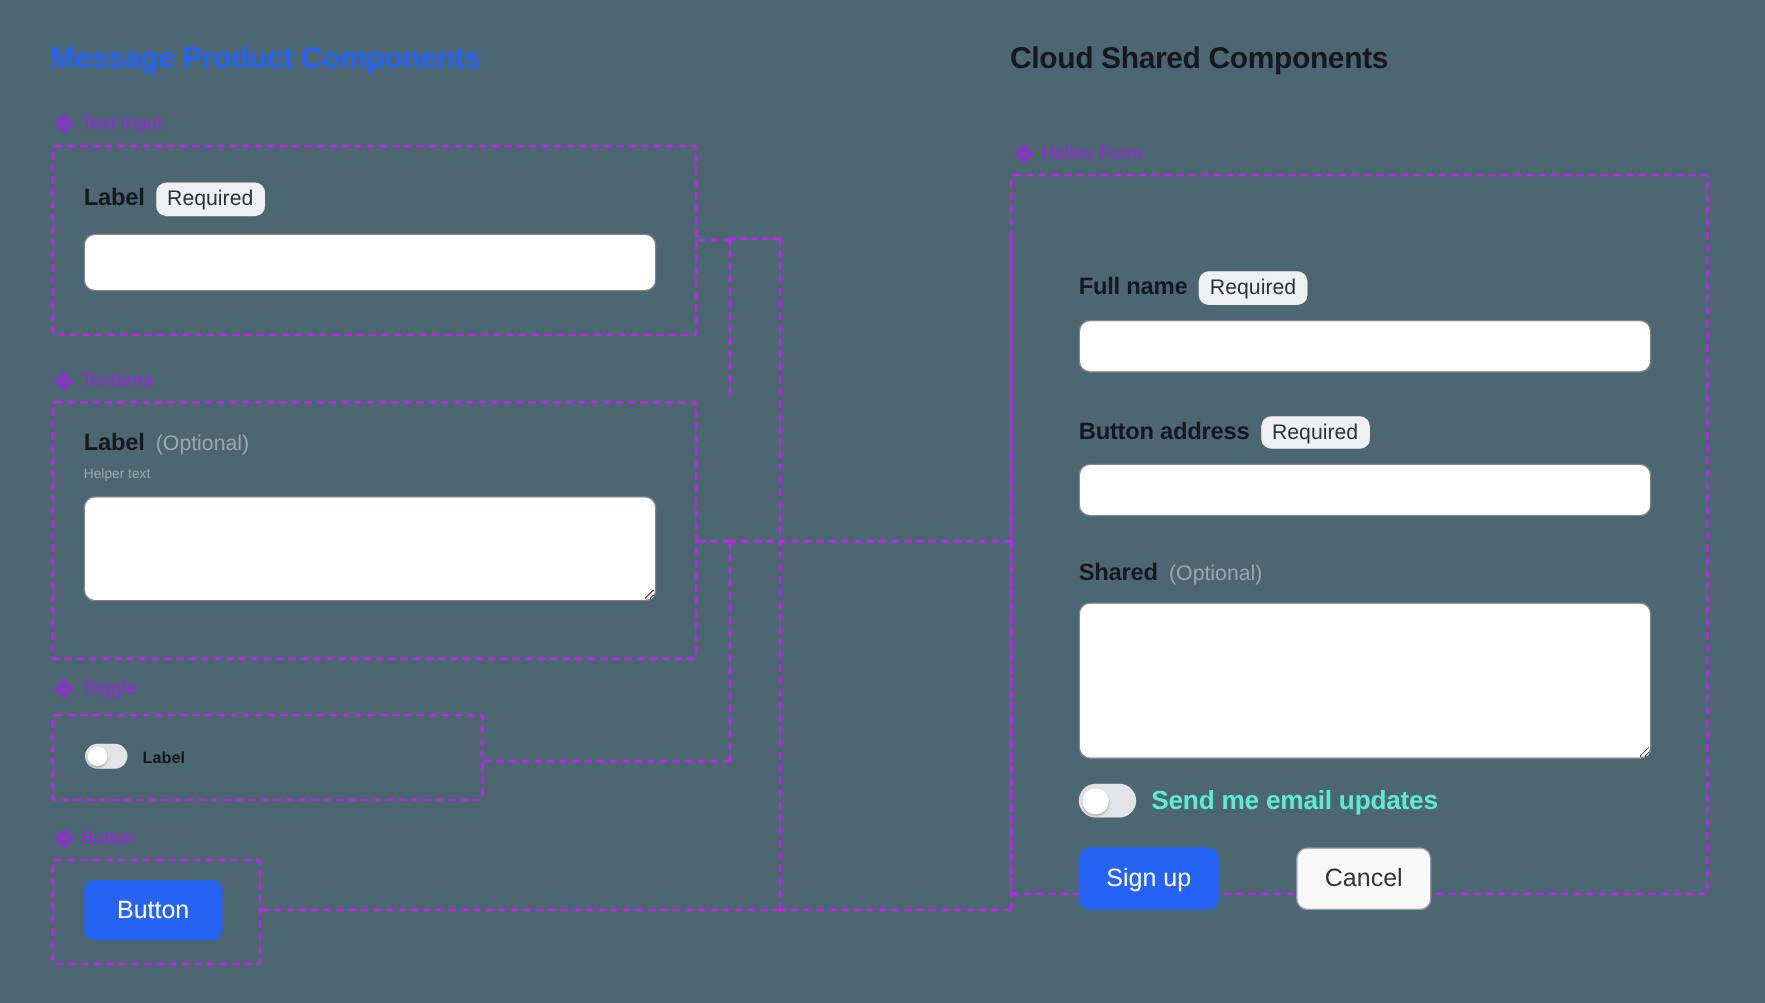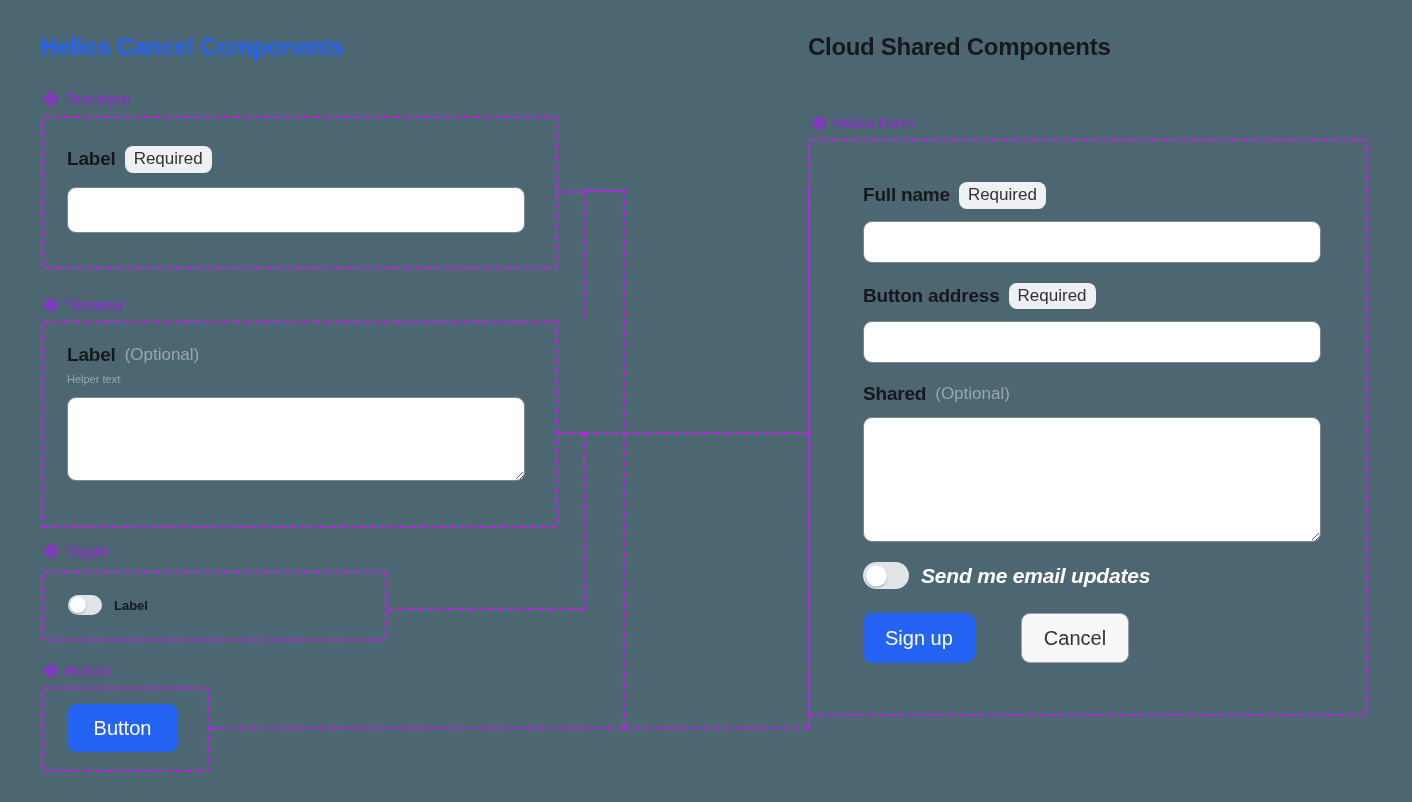--- a/index.html
+++ b/index.html
@@ -124,21 +124,21 @@
   }
   .toggle .knob {
     position: absolute;
     background: #ffffff;
     border-radius: 50%;
     top: 50%;
     transform: translateY(-50%);
     box-shadow: 0 1px 2px rgba(0,0,0,.3);
   }
   .toggle-label-sm { font-size: 13px; font-weight: bold; color: #16181d; }
-  .toggle-label-lg { font-size: 21px; font-weight: bold; color: #ffffff; letter-spacing: -0.2px; font-style: italic; }
+  .toggle-label-lg { font-size: 21px; font-weight: bold; color: #5eead4; letter-spacing: -0.2px; }
 
   
   .btn {
     font-family: inherit;
     border-radius: 9px;
     cursor: pointer;
     white-space: nowrap;
     line-height: 1;
   }
   .btn-primary {
@@ -175,26 +175,26 @@
   #head-button { left: 44px;  top: 662px; }
   #box-button  { left: 41px;  top: 687px; width: 168px; height: 85px; }
   #btn-left    { position: absolute; left: 67px; top: 704px; width: 111px; height: 48px; }
 
   
   #head-signup { left: 812px; top: 114px; }
   #box-signup  { left: 808px; top: 139px; width: 559px; height: 577px; }
 
   #signup-body { position: absolute; left: 863px; top: 182px; width: 458px; }
   #signup-body .text-input { height: 42px; margin-top: 12px; }
-  #signup-body .group { margin-bottom: 20px; }
+  #signup-body .group { margin-bottom: 20px; margin-top: 35px; }
   #signup-body .text-area { height: 125px; margin-top: 12px; }
   #signup-toggle-row { margin-top: 6px; margin-bottom: 24px; }
   #signup-toggle-row .toggle { width: 46px; height: 27px; }
   #signup-toggle-row .knob   { width: 21px; height: 21px; left: 3px; }
-  #signup-actions { display: flex; align-items: center; gap: 14px; }
+  #signup-actions { display: flex; align-items: center; gap: 30px; }
   #signup-actions .btn { height: 50px; padding: 0 22px; }
 </style>
 </head>
 <body>
 
 <div class="stage">
 
   <div class="conn-h" style="left:558px; top:191px; width:26px;"></div>
   <div class="conn-v" style="left:583px; top:190px; height:126px;"></div>
   <div class="conn-h" style="left:583px; top:190px; width:41px;"></div>
@@ -204,21 +204,21 @@
 
   <div class="conn-h" style="left:387px; top:608px; width:197px;"></div>
 
   <div class="conn-h" style="left:583px; top:432px; width:226px;"></div>
   <div class="conn-v" style="left:623px; top:190px; height:538px;"></div>
   <div class="conn-v" style="left:808px; top:190px; height:538px;"></div>
 
   <div class="conn-h" style="left:209px; top:727px; width:415px;"></div>
   <div class="conn-h" style="left:623px; top:727px; width:186px;"></div>
 
-  <div class="panel-title" id="title-left">Helios Cancel Components</div>
+  <div class="panel-title" id="title-left">Message Product Components</div>
 
   <div class="section-head" id="head-text-input">
     <svg class="diamond-icon" viewBox="0 0 14 14">
       <g fill="#9b26e0">
         <rect x="4.6" y="0.3" width="4.8" height="4.8" transform="rotate(45 7 2.7)"></rect>
         <rect x="0.3" y="4.6" width="4.8" height="4.8" transform="rotate(45 2.7 7)"></rect>
         <rect x="8.9" y="4.6" width="4.8" height="4.8" transform="rotate(45 11.3 7)"></rect>
         <rect x="4.6" y="8.9" width="4.8" height="4.8" transform="rotate(45 7 11.3)"></rect>
       </g>
     </svg>

